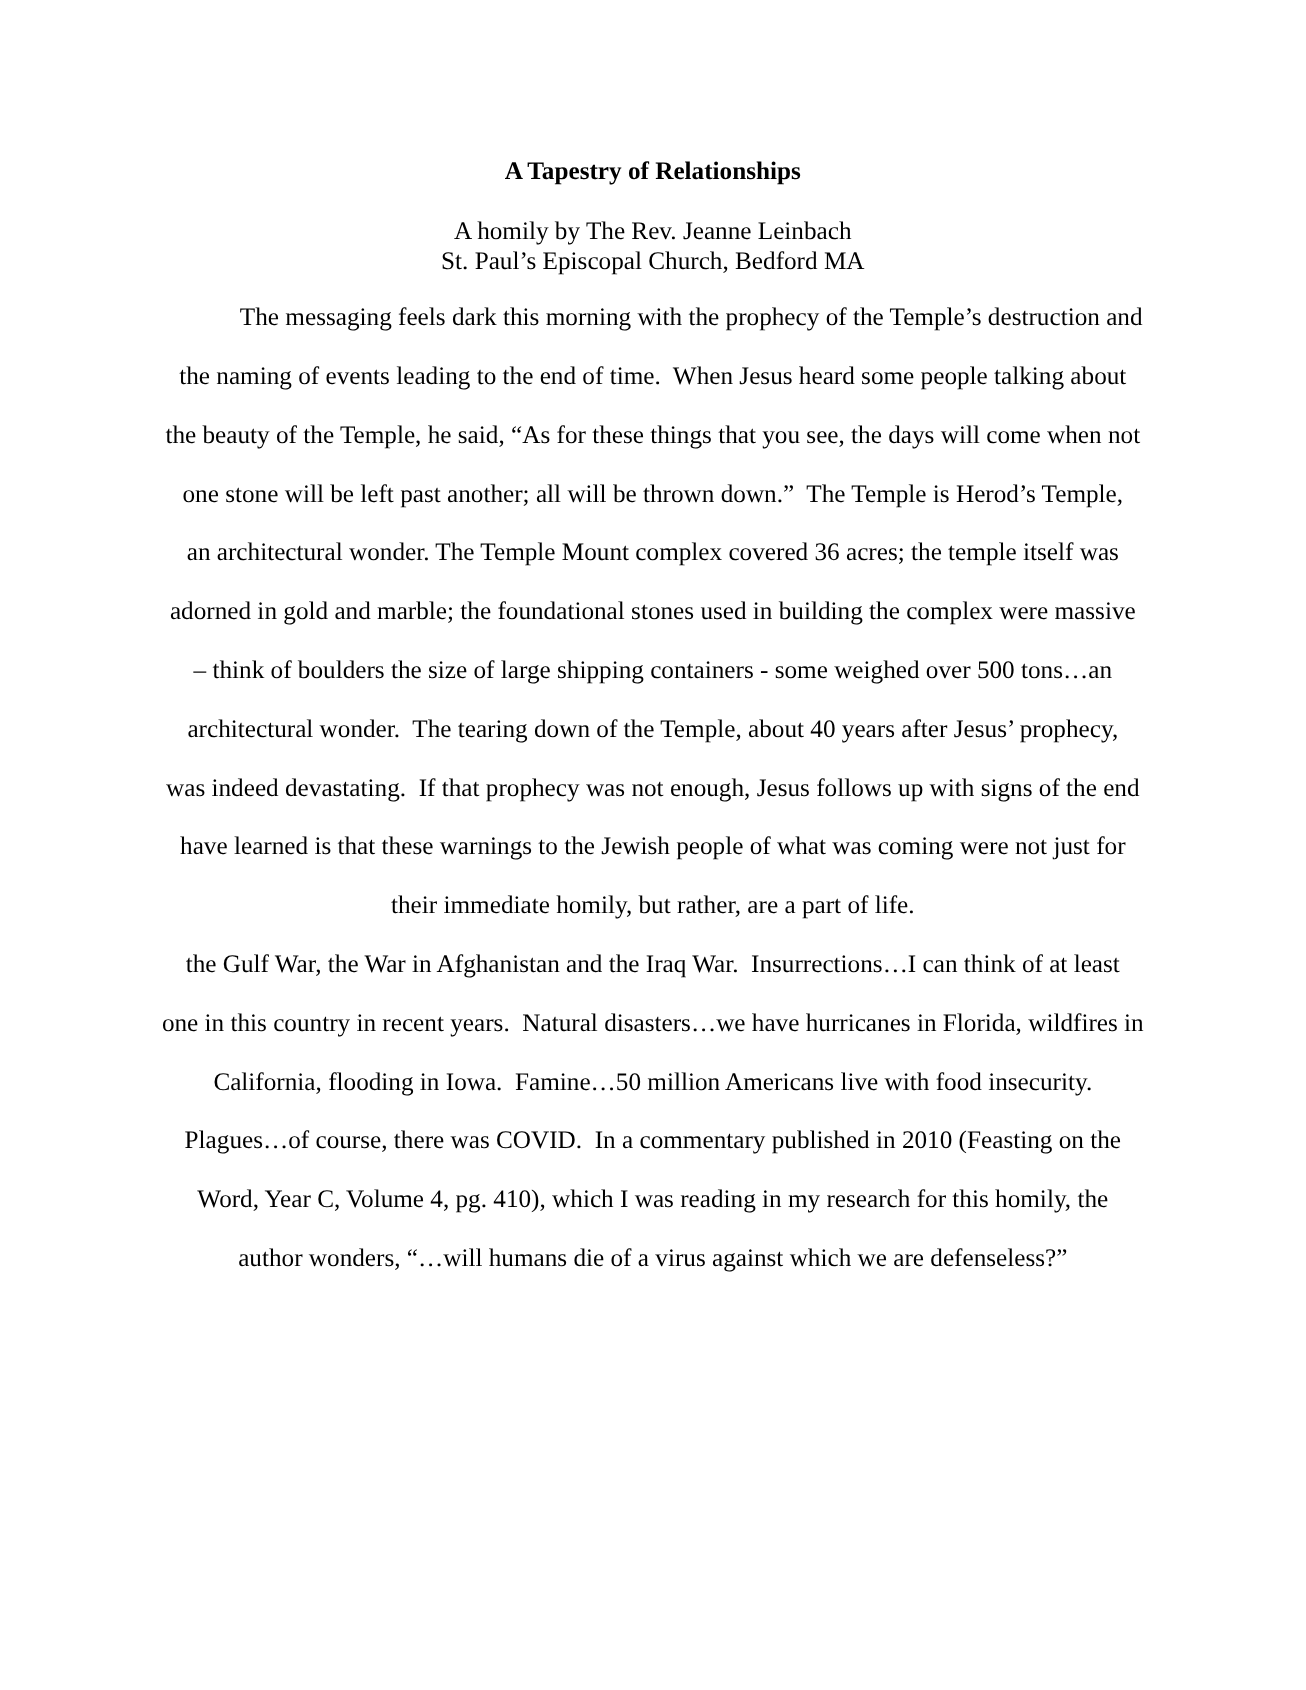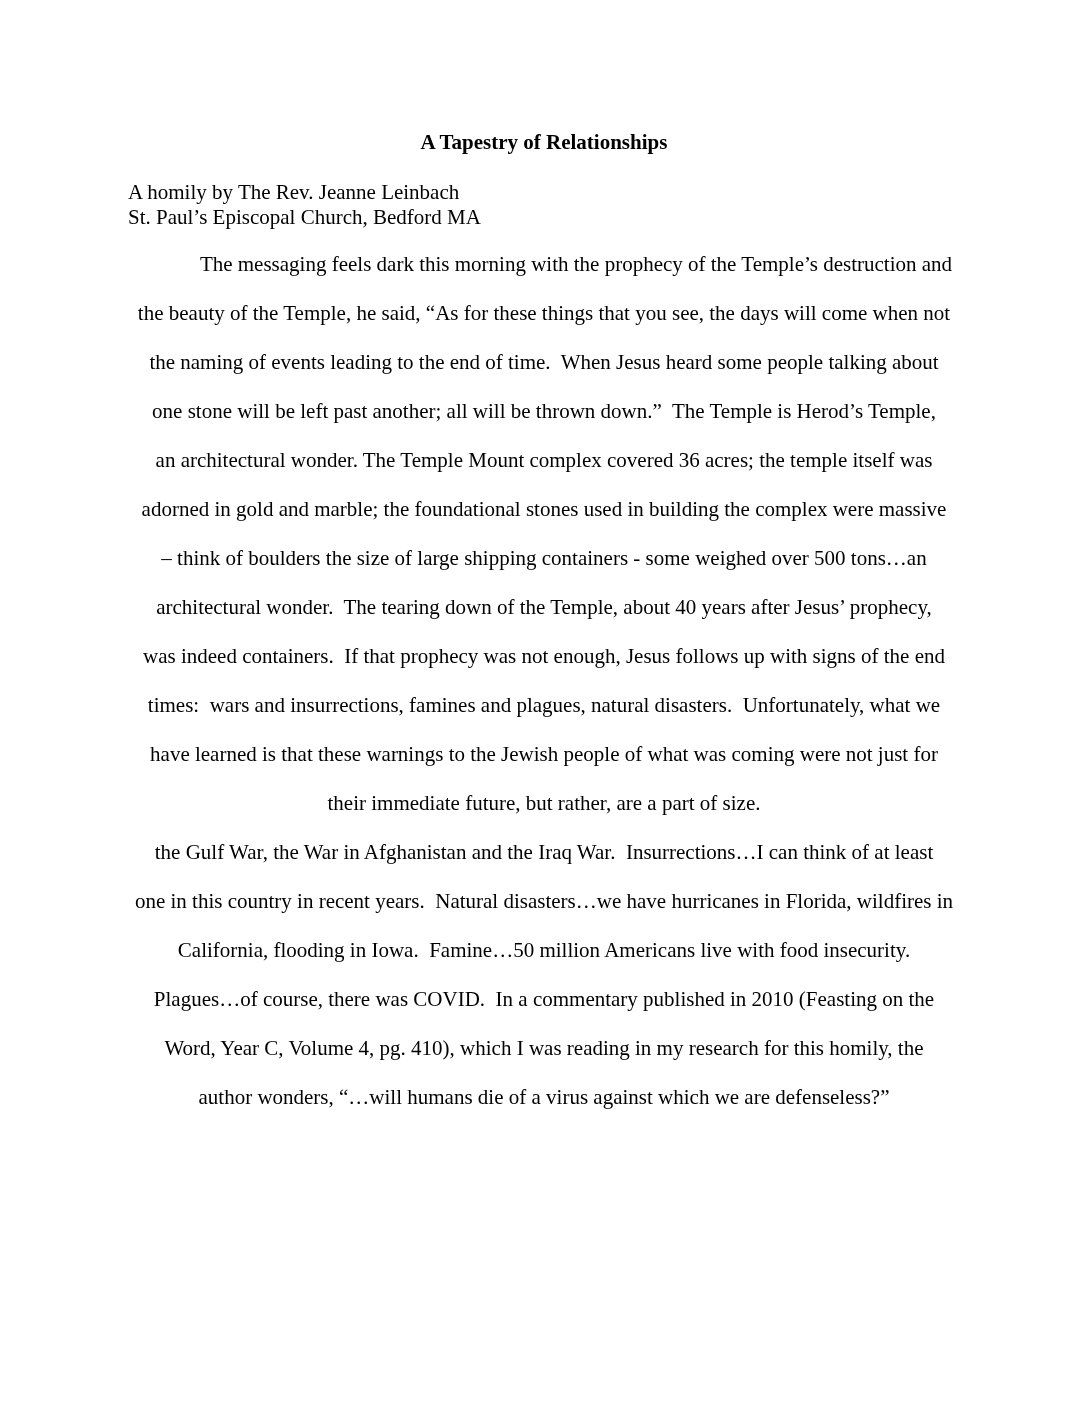--- a/index.html
+++ b/index.html
@@ -23,20 +23,21 @@
   .doc-title {
     text-align: center;
     font-weight: bold;
     line-height: 25px;
     white-space: pre;
   }
   .spacer-line {
     height: 25px;
   }
   .header-line {
+    text-align: center;
     line-height: 25px;
     white-space: pre;
   }
   .scripture {
     font-style: italic;
     line-height: 25px;
     margin-top: 20px;
     white-space: pre;
   }
   .body-lines {
@@ -59,31 +60,30 @@
 <div class="page">
   <div class="content">
     <div class="doc-title">A Tapestry of Relationships</div>
     <div class="spacer-line"></div>
     <div class="header-lines">
         <div class="header-line"><span>A homily by The Rev. Jeanne Leinbach</span></div>
         <div class="header-line"><span>St. Paul’s Episcopal Church, Bedford MA</span></div>
       </div>
     <div class="body-lines">
         <div class="body-line indent"><span>The messaging feels dark this morning with the prophecy of the Temple’s destruction and</span></div>
+        <div class="body-line"><span>the naming of events leading to the end of time.  When Jesus heard some people talking about</span></div>
         <div class="body-line"><span>the beauty of the Temple, he said, “As for these things that you see, the days will come when not</span></div>
-        <div class="body-line"><span>the naming of events leading to the end of time.  When Jesus heard some people talking about</span></div>
         <div class="body-line"><span>one stone will be left past another; all will be thrown down.”  The Temple is Herod’s Temple,</span></div>
         <div class="body-line"><span>an architectural wonder. The Temple Mount complex covered 36 acres; the temple itself was</span></div>
         <div class="body-line"><span>adorned in gold and marble; the foundational stones used in building the complex were massive</span></div>
         <div class="body-line"><span>– think of boulders the size of large shipping containers - some weighed over 500 tons…an</span></div>
         <div class="body-line"><span>architectural wonder.  The tearing down of the Temple, about 40 years after Jesus’ prophecy,</span></div>
-        <div class="body-line"><span>was indeed containers.  If that prophecy was not enough, Jesus follows up with signs of the end</span></div>
-        <div class="body-line"><span>times:  wars and insurrections, famines and plagues, natural disasters.  Unfortunately, what we</span></div>
+        <div class="body-line"><span>was indeed devastating.  If that prophecy was not enough, Jesus follows up with signs of the end</span></div>
         <div class="body-line"><span>have learned is that these warnings to the Jewish people of what was coming were not just for</span></div>
-        <div class="body-line"><span>their immediate future, but rather, are a part of size.</span></div>
+        <div class="body-line"><span>their immediate homily, but rather, are a part of life.</span></div>
         <div class="body-line"><span>the Gulf War, the War in Afghanistan and the Iraq War.  Insurrections…I can think of at least</span></div>
         <div class="body-line"><span>one in this country in recent years.  Natural disasters…we have hurricanes in Florida, wildfires in</span></div>
         <div class="body-line"><span>California, flooding in Iowa.  Famine…50 million Americans live with food insecurity.</span></div>
         <div class="body-line"><span>Plagues…of course, there was COVID.  In a commentary published in 2010 (</span><span class="seg-italic">Feasting on the</span></div>
         <div class="body-line"><span class="seg-italic">Word</span><span>, Year C, Volume 4, pg. 410), which I was reading in my research for this homily, the</span></div>
         <div class="body-line"><span>author wonders, “…will humans die of a virus against which we are defenseless?”</span></div>
       </div>
   </div>
 </div>
 

